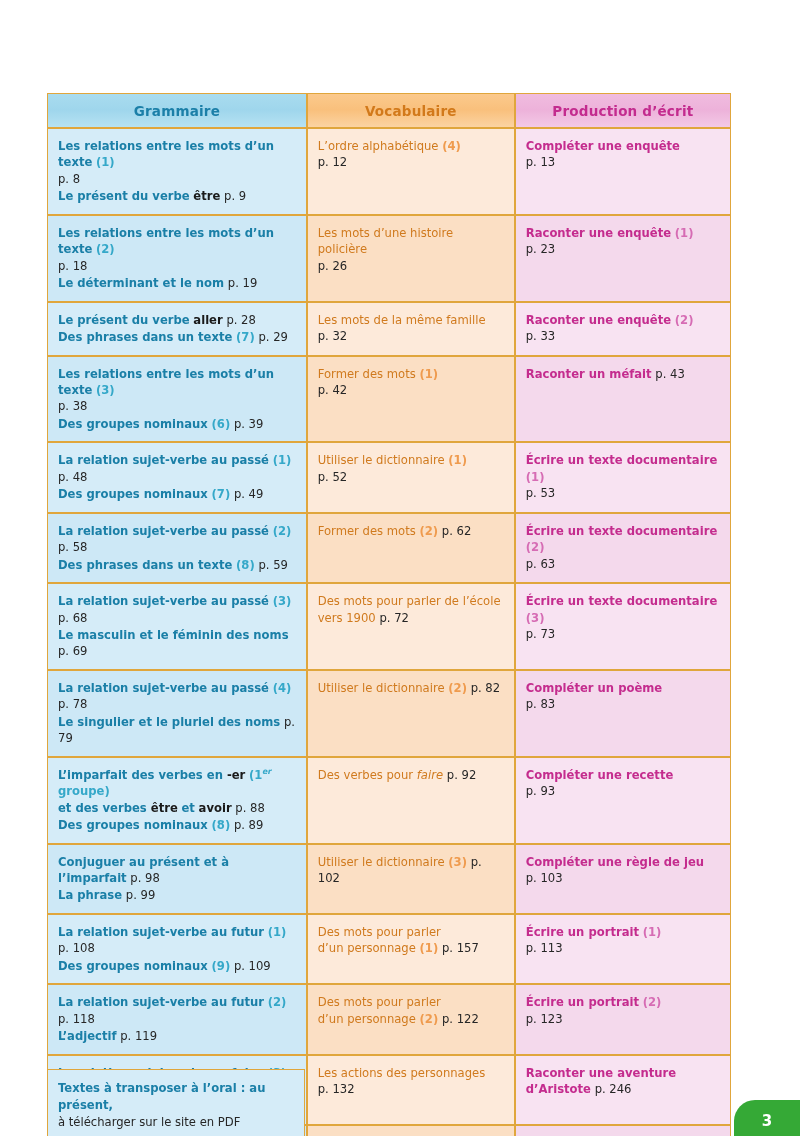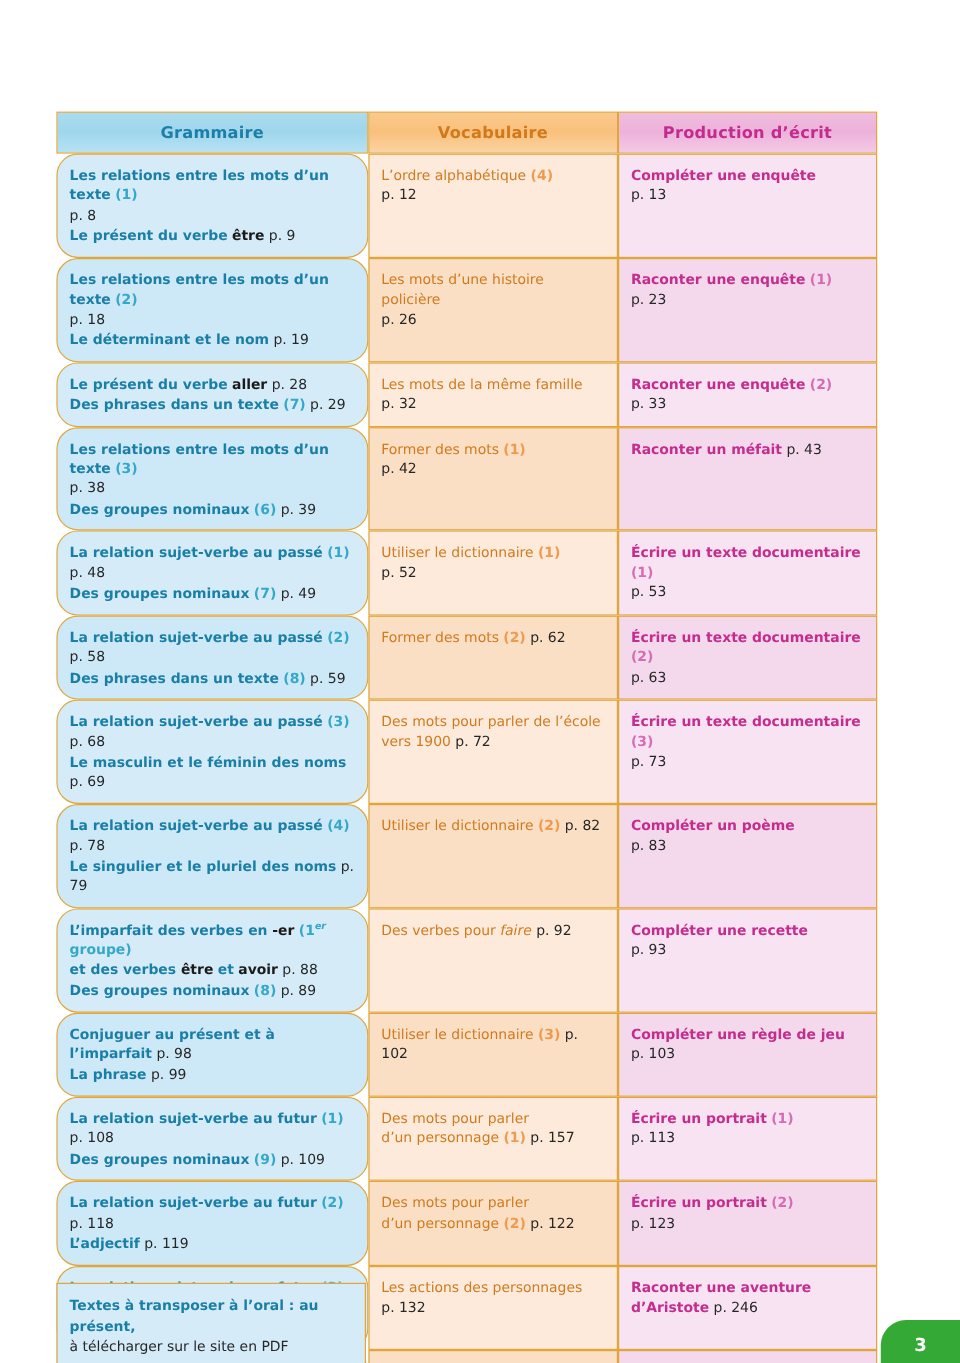--- a/index.html
+++ b/index.html
@@ -50,21 +50,21 @@
 
   
   td.cell{
     border:1.5px solid #e0a63c;
     padding:9px 9px 9px 10px;
     vertical-align:top;
     font-size:11.6px;
     line-height:1.42;
     color:#2b2b2b;
   }
-  td.c-gram{width:258px;border-radius:18px;}
+  td.c-gram{width:258px;}
   td.c-voc{width:200px;}
   td.c-prod{width:208px;}
 
   
   .c-gram.sh-a{background:#d5ecf8;}
   .c-gram.sh-b{background:#cde8f6;}
   .c-voc.sh-a{background:#fdeada;}
   .c-voc.sh-b{background:#fbdfc4;}
   .c-prod.sh-a{background:#f8e3f2;}
   .c-prod.sh-b{background:#f4d9ec;}

